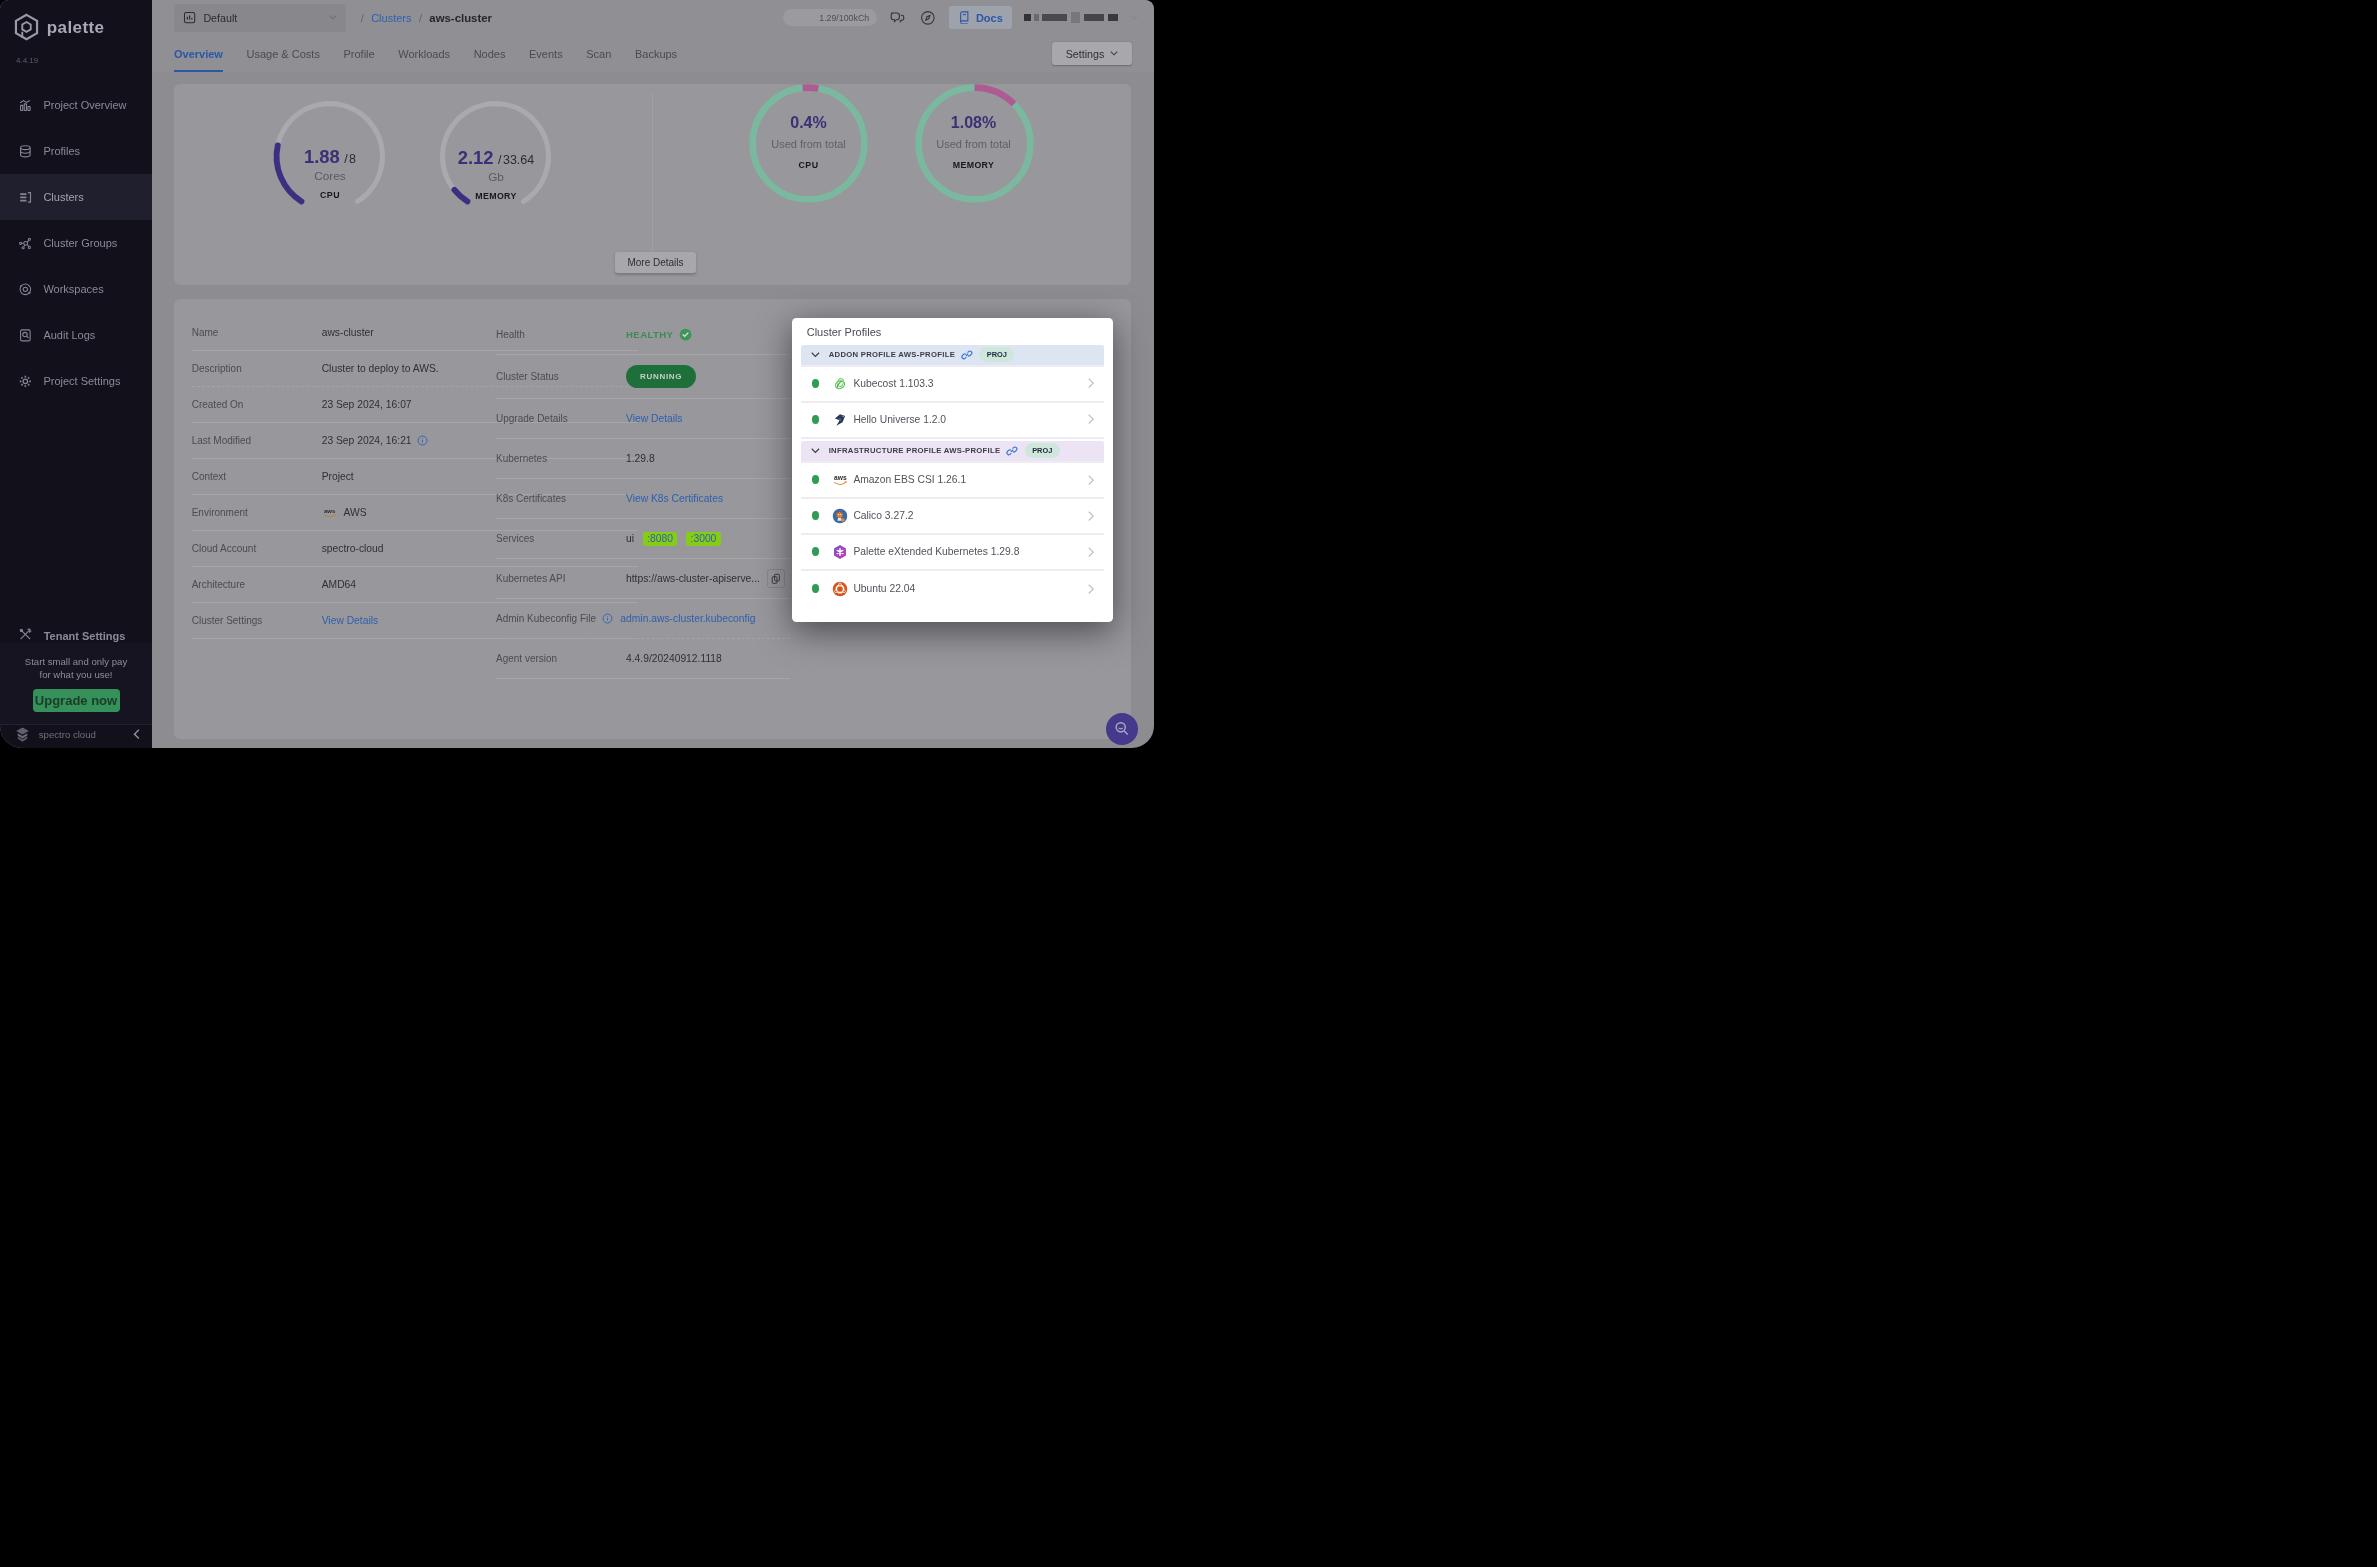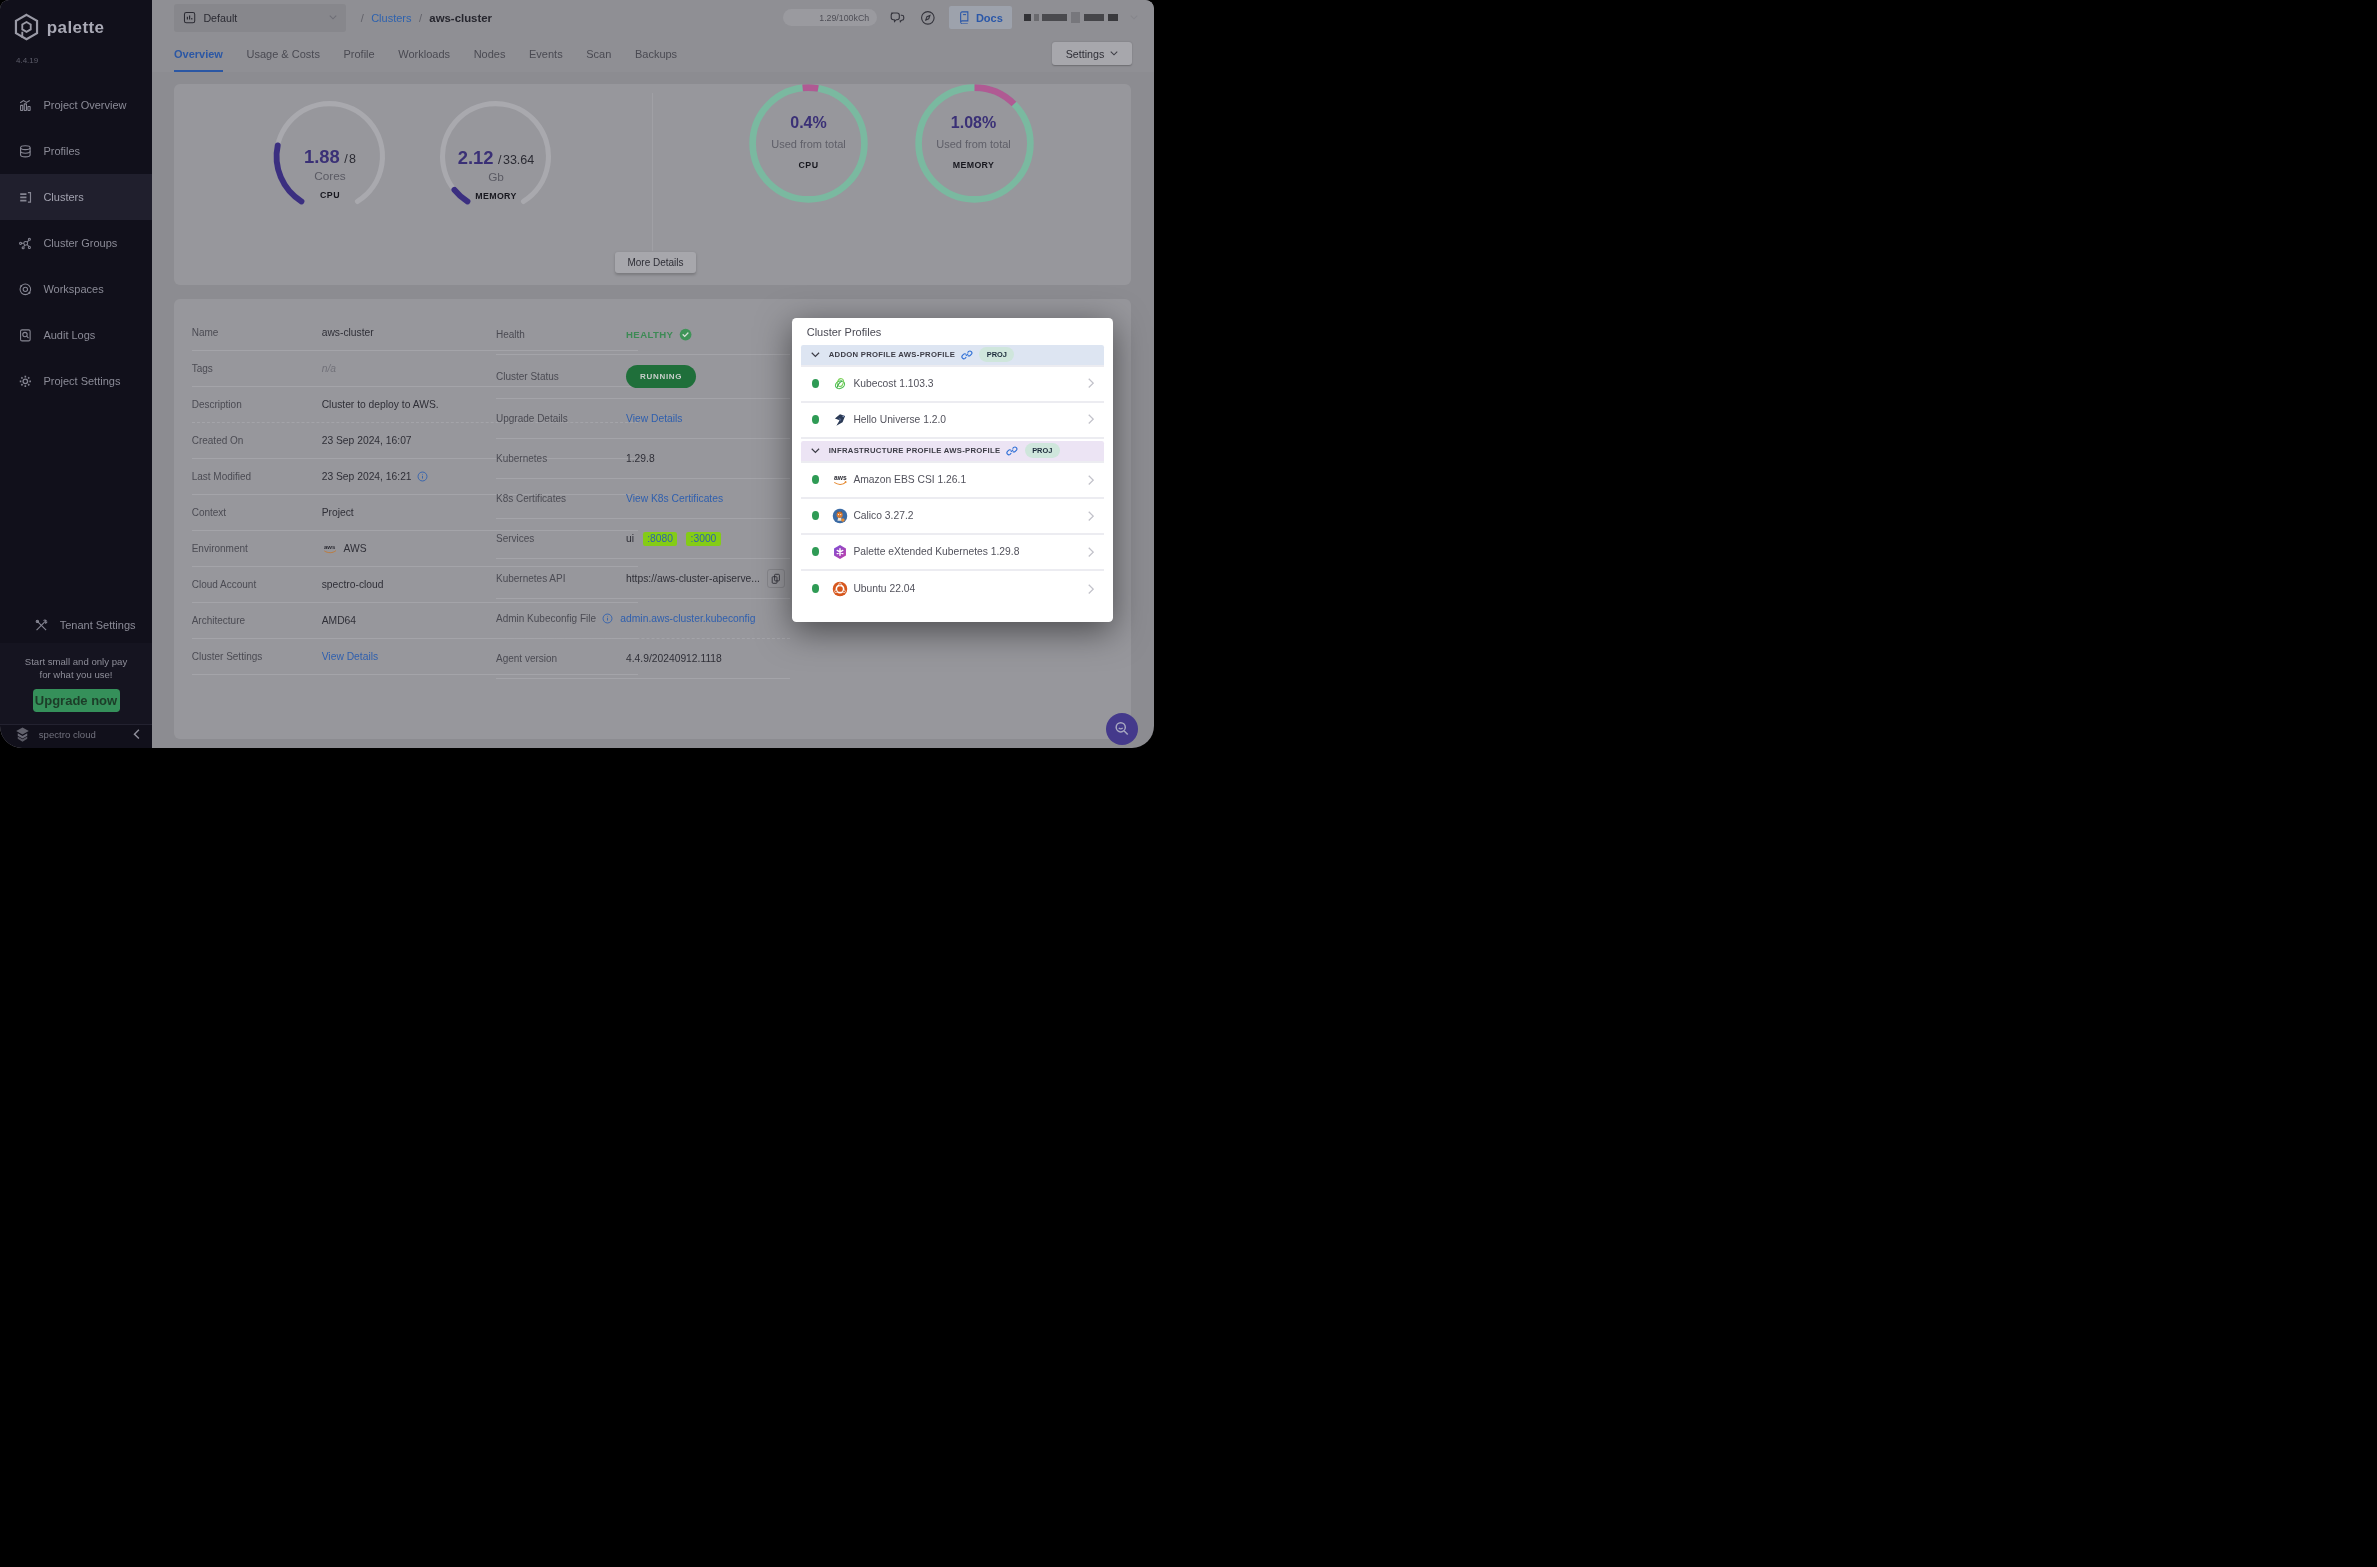--- a/index.html
+++ b/index.html
@@ -12,21 +12,21 @@
   
   .sidebar { position:absolute; left:0; top:0; width:152px; height:100%; background:#11101b; color:#8b8b97; }
   .brand { position:absolute; left:13.2px; top:13.2px; display:flex; align-items:center; gap:6.6px; }
   .brand-name { font-size:17px; font-weight:600; letter-spacing:0.4px; color:#a9a9b5; }
   .version { position:absolute; left:16px; top:56px; font-size:8px; color:#5d5d6a; }
   .nav { position:absolute; top:82px; left:0; right:0; }
   .nitem { height:46px; display:flex; align-items:center; padding-left:17.7px; cursor:pointer; font-size:11px; color:#8b8b97; }
   .nitem.sel { background:#201f2d; color:#a2a2af; }
   .nitem .nlabel { margin-left:11px; }
   .nicon { width:14.7px; height:14.7px; flex:none; color:#868693; }
-  .tenant { position:absolute; top:608px; left:0; right:0; height:34px; display:flex; align-items:center; padding-left:34px; font-size:11px; cursor:pointer; }
+  .tenant { position:absolute; top:608px; left:0; right:0; height:34px; display:flex; align-items:flex-end; padding-left:18px; font-size:11px; cursor:pointer;font-weight:bold; }
   .tenant .nlabel { margin-left:11px; }
   .promo { position:absolute; top:643px; left:0; right:0; height:81px; background:#151420; text-align:center; }
   .promo-text { padding-top:13.2px; font-size:9.6px; line-height:12.5px; color:#8e8e99; }
   .upgrade-btn { display:block; margin:7.4px auto 0; width:87px; height:23px; background:#35905a; border:none; border-radius:3.7px;
     color:#1c3c28; font-size:13px; font-weight:600; font-family:inherit; cursor:pointer; }
   .sfooter { position:absolute; bottom:0; left:0; right:0; height:23.6px; border-top:0.7px solid #232230; display:flex; align-items:center; padding:0 11.8px 4.4px 13.2px; }
   .sfooter-name { margin-left:6.6px; font-size:9.6px; color:#71717d; }
   .collapse { margin-left:auto; color:#8e8e99; font-size:10.3px; cursor:pointer; }
 
   
@@ -363,24 +363,20 @@
         <div class="gtxt g-label" style="left:726px; top:76px; width:147px;">MEMORY</div>
       </section>
 
       <section class="card details-card">
 
         <div class="dcol dcol-left">
           <div class="drow">
             <span class="dlabel">Name</span>
             <span class="dvalue">aws-cluster</span>
           </div>
-          <div class="drow">
-            <span class="dlabel">Tags</span>
-            <span class="dvalue muted">n/a</span>
-          </div>
           <div class="drow dashed">
             <span class="dlabel">Description</span>
             <span class="dvalue">Cluster to deploy to AWS.</span>
           </div>
           <div class="drow">
             <span class="dlabel">Created On</span>
             <span class="dvalue">23 Sep 2024, 16:07</span>
           </div>
           <div class="drow">
             <span class="dlabel">Last Modified</span>

